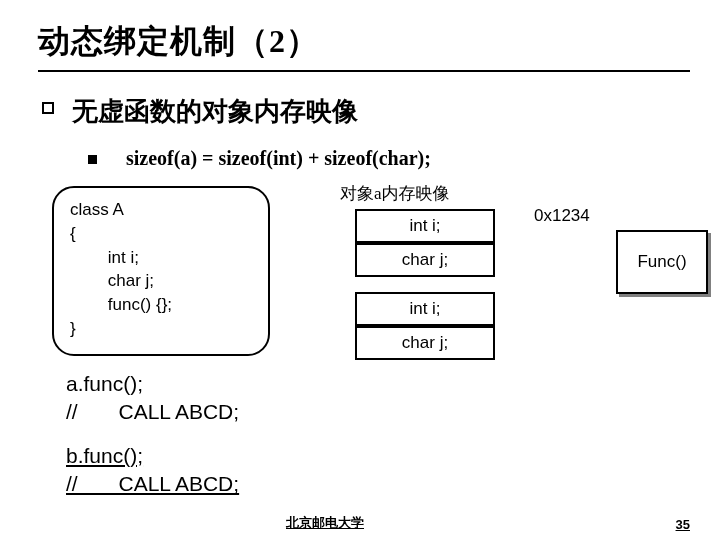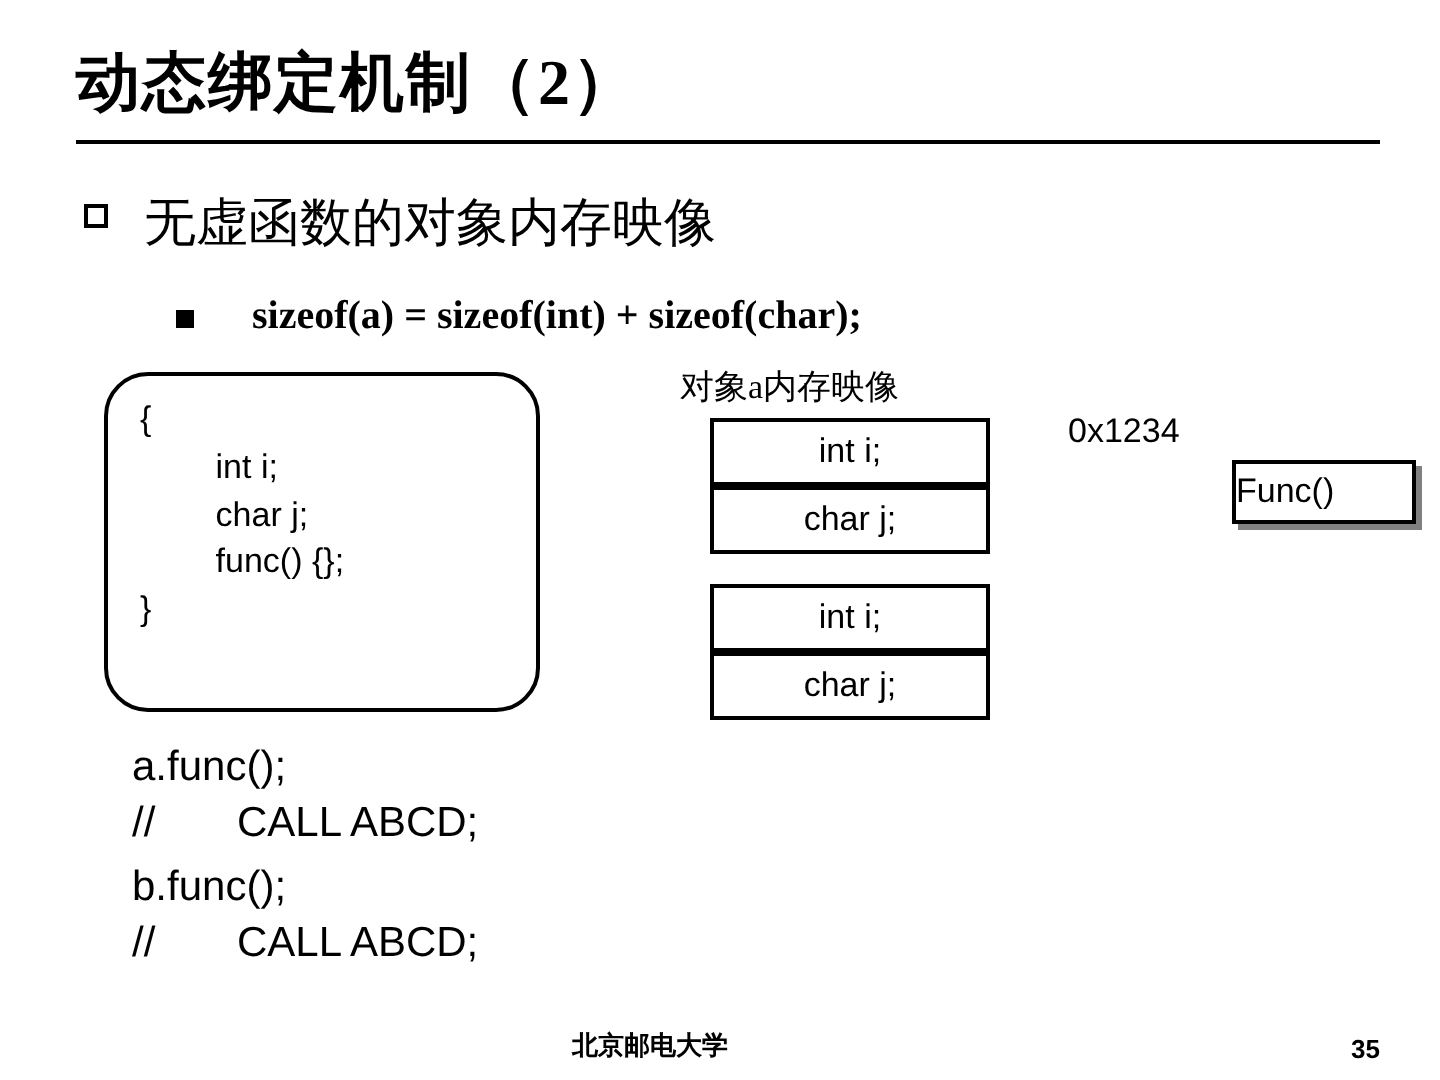--- a/index.html
+++ b/index.html
@@ -1,37 +1,37 @@
 <!DOCTYPE html>
 <html><head>
 <meta charset="utf-8">
 <style>
   * { margin:0; padding:0; box-sizing:border-box; }
   html,body { width:720px; height:540px; font-family:"SimSun","Times New Roman",serif; background:#fff; color:#000; }
   .slide { position:relative; width:720px; height:540px; padding:20px 30px 0 38px; }
   .title { font-size:32px; font-weight:bold; padding-bottom:6px; border-bottom:2px solid #000; margin-bottom:22px; letter-spacing:1px; }
   .bullet-l1 { display:flex; align-items:flex-start; margin-left:4px; margin-bottom:18px; }
   .marker-sq { width:12px; height:12px; border:2px solid #000; margin-top:8px; margin-right:18px; flex-shrink:0; }
-  .bullet-l1-text { font-size:26px; font-weight:normal; }
+  .bullet-l1-text { font-size:26px; font-weight:bold; }
   .bullet-l2 { display:flex; align-items:flex-start; margin-left:50px; margin-bottom:16px;gap:13px; }
   .marker-sq-s { width:9px; height:9px; background:#000; margin-top:8px; margin-right:16px; flex-shrink:0; }
   .bullet-l2-text { font-size:20px; font-weight:bold; font-family:"Times New Roman",serif; }
   .content { position:relative; height:290px; }
   .code-box { position:absolute; left:14px; top:0; width:218px; height:170px; border:2px solid #000; border-radius:22px; padding:10px 16px; font-family:Verdana,Arial,sans-serif; font-size:17px; line-height:1.4; }
   .code-box pre { font-family:inherit; white-space:pre; }
   .code-call { position:absolute; left:28px; font-family:Verdana,Arial,sans-serif; font-size:21px; line-height:1.35; white-space:pre; }
   .call1 { top:184px; }
-  .call2 { top:244px; }
+  .call2 { top:256px;text-decoration:underline; }
   .mem-area { position:absolute; left:302px; top:-4px; width:170px; }
   .mem-label { font-family:"SimSun",serif; font-size:17px; margin-bottom:4px; }
   .mem-cell { border:2px solid #000; font-family:Verdana,Arial,sans-serif; font-size:17px; text-align:center; padding:5px 0; width:140px; margin:0 auto; }
   .mem-b-area { position:absolute; left:302px; top:106px; width:170px; }
   .addr { position:absolute; left:496px; top:20px; font-family:Verdana,Arial,sans-serif; font-size:17px; }
-  .func-box { position:absolute; left:578px; top:44px; width:92px; border:2px solid #000; box-shadow:3px 3px 0 #808080; font-family:Verdana,Arial,sans-serif; font-size:17px; padding:4px 0; }
-  .footer { position:absolute; bottom:8px; left:0; width:720px; display:flex; justify-content:space-between; align-items:flex-end; font-size:13px; font-weight:bold; font-family:"SimSun",serif; }
+  .func-box { position:absolute; left:578px; top:44px; width:92px; border:2px solid #000; box-shadow:3px 3px 0 #808080; font-family:Verdana,Arial,sans-serif; font-size:17px; text-align:center; padding:20px 0; }
+  .footer { position:absolute; bottom:8px; left:0; width:720px; display:flex; justify-content:space-between; align-items:flex-end; font-size:13px; font-weight:bold; font-family:"SimSun",serif;text-decoration:underline; }
   .footer .univ { margin-left:286px; }
   .footer .pg { margin-right:30px; font-family:Arial,sans-serif; }
 </style>
 </head>
 <body>
 
 <div class="slide">
 
   <div class="title">动态绑定机制（2）</div>
 
@@ -41,20 +41,21 @@
   </div>
 
   <div class="bullet-l2">
     <div class="marker-sq-s"></div>
     <div class="bullet-l2-text">sizeof(a) = sizeof(int) + sizeof(char);</div>
   </div>
 
   <div class="content">
 
     <div class="code-box">
+      <pre>class A</pre>
       <pre>{</pre>
       <pre>        int i;</pre>
       <pre>        char j;</pre>
       <pre>        func() {};</pre>
       <pre>}</pre>
     </div>
 
     <pre class="code-call call1">a.func();
 //       CALL ABCD;</pre>
     <pre class="code-call call2">b.func();

